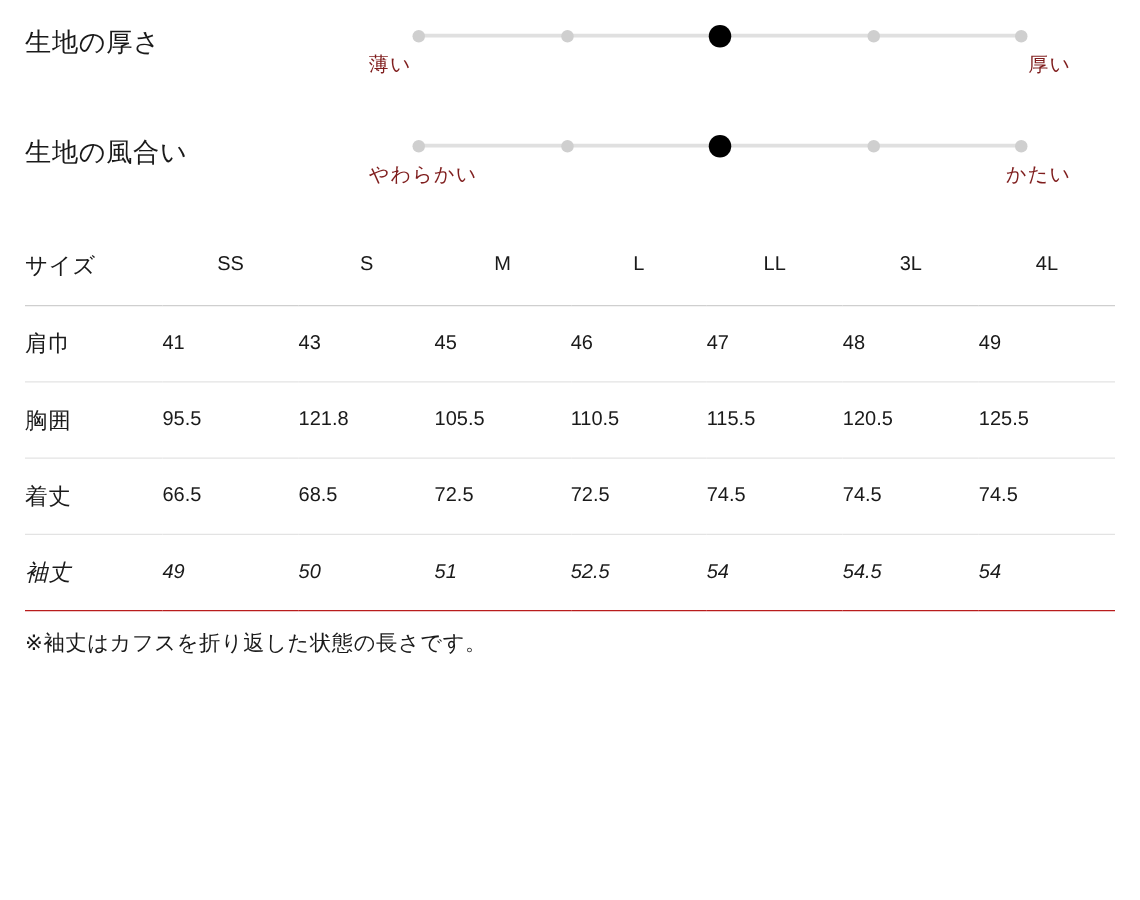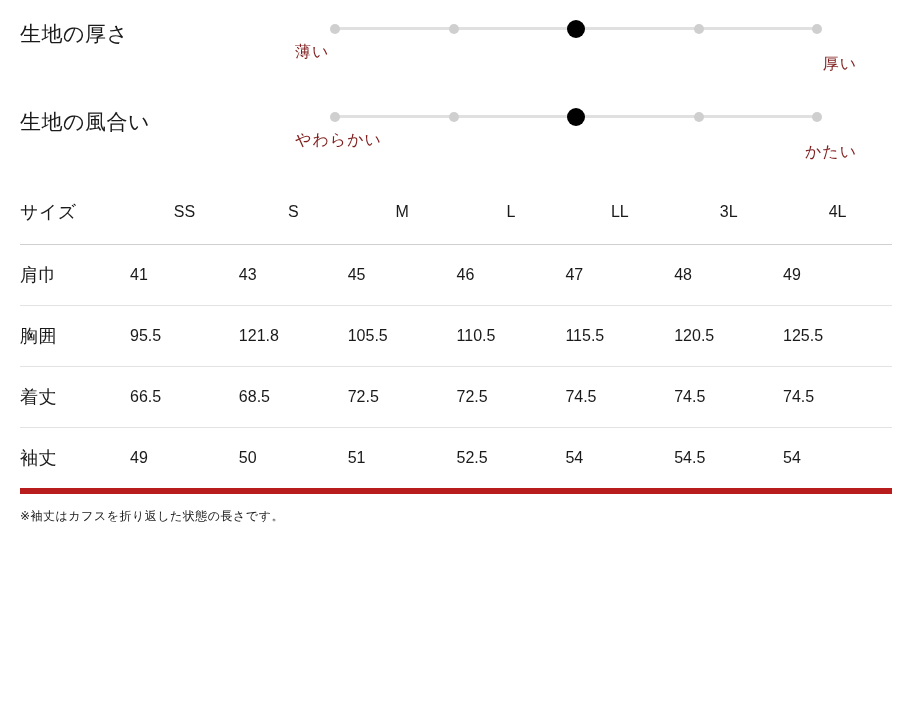--- a/index.html
+++ b/index.html
@@ -79,21 +79,20 @@
     right: 35px;
     top: 42px;
     display: flex;
     justify-content: space-between;
     font-size: 16px;
     color: #7f1d1d;
     letter-spacing: 1px;
   }
   .scale-ends span.right-end {
     text-align: left;
-    margin-top: 12px;
   }
 
   
   .section-head {
     position: relative;
     margin-top: 60px;
     height: 54px;
     display: flex;
     align-items: center;
     justify-content: space-between;
@@ -133,25 +132,26 @@
     width: 110px;
     font-size: 18px;
     letter-spacing: 0.5px;
   }
   table.size-table thead th {
     border-bottom: 1px solid #cfcfcf;
     padding-top: 6px;
     padding-bottom: 20px;
   }
   table.size-table tbody tr:last-child td {
-    border-bottom: 6px solid #b91c1c;
+    border-bottom: 1px solid #b91c1c;
+    font-style: italic;
   }
   .table-note {
     margin-top: 14px;
-    font-size: 12px;
+    font-size: 17px;
     color: #1a1a1a;
     letter-spacing: 0.5px;
   }
 </style>
 </head>
 <body>
 
 <div class="page">
 
   <div class="attr-block">

